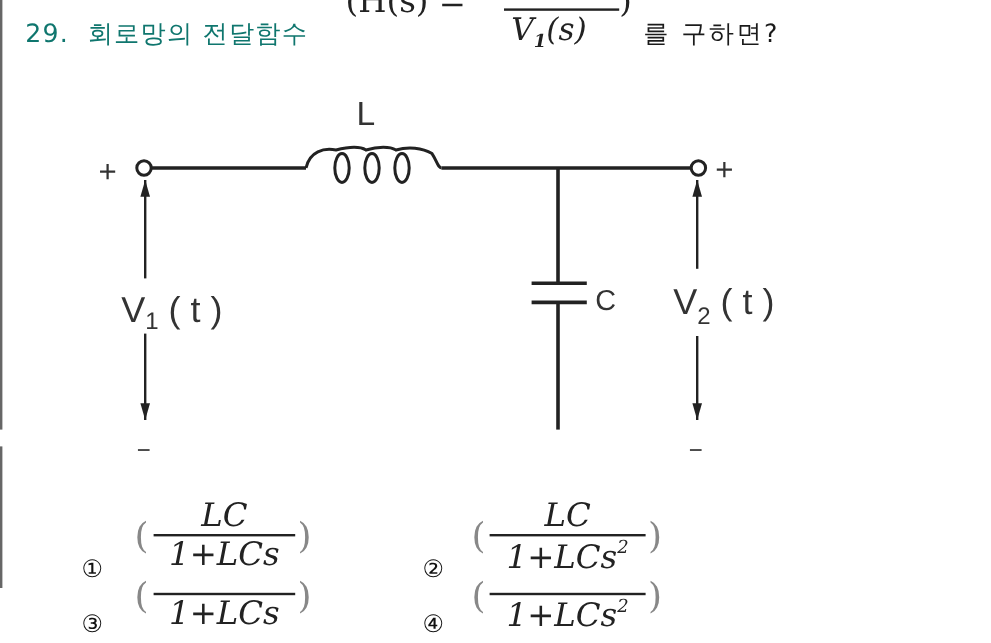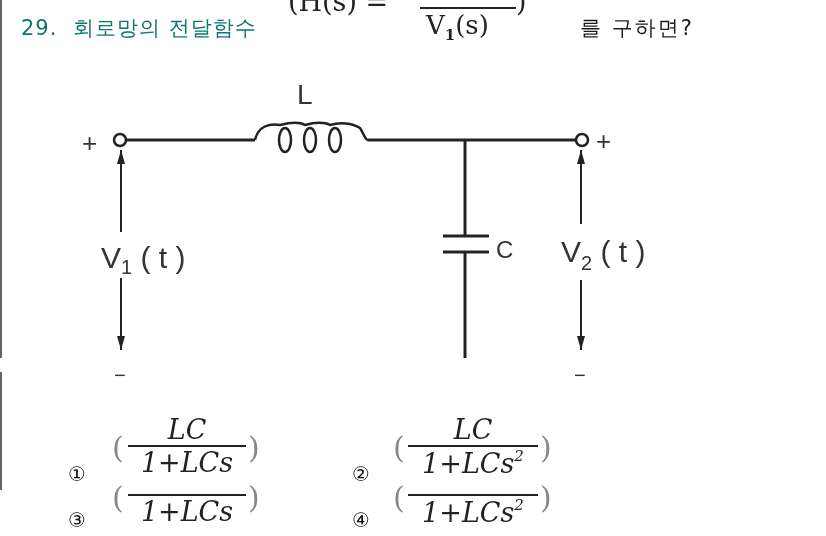--- a/index.html
+++ b/index.html
@@ -26,34 +26,34 @@
     .question {
       position: absolute; left: 21px; top: 14px;
       font-size: 21px; letter-spacing: 1px; color: #0f766e;
       white-space: nowrap;
     }
     .q-number { margin-right: 8px; }
     .question-tail {
       position: absolute; left: 536px; top: 14px;
       font-size: 21px; letter-spacing: 2px; color: #1a1a1a;
       white-space: nowrap;
-      margin-left: 44px;
     }
     .formula-top {
       position: absolute; left: 288px; top: -14px;
       font-family: "DejaVu Serif", serif; font-size: 27px; color: #222;
       white-space: nowrap;
     }
     .formula-bar {
       position: absolute; left: 420px; top: 7px; width: 96px; height: 2px; background: #222;
     }
     .formula-den {
       position: absolute; left: 426px; top: 10px;
       font-family: "DejaVu Serif", serif; font-size: 26px; color: #222;
       white-space: nowrap;
+      font-style: italic;
     }
     .formula-den sub { font-size: 15px; font-weight: bold; vertical-align: -6px; }
     .formula-rparen {
       position: absolute; left: 516px; top: -14px;
       font-family: "DejaVu Serif", serif; font-size: 27px; color: #222;
     }
     .circuit {
       position: absolute; left: 0; top: 0; width: 826px; height: 400px;
     }
     .circuit text {

